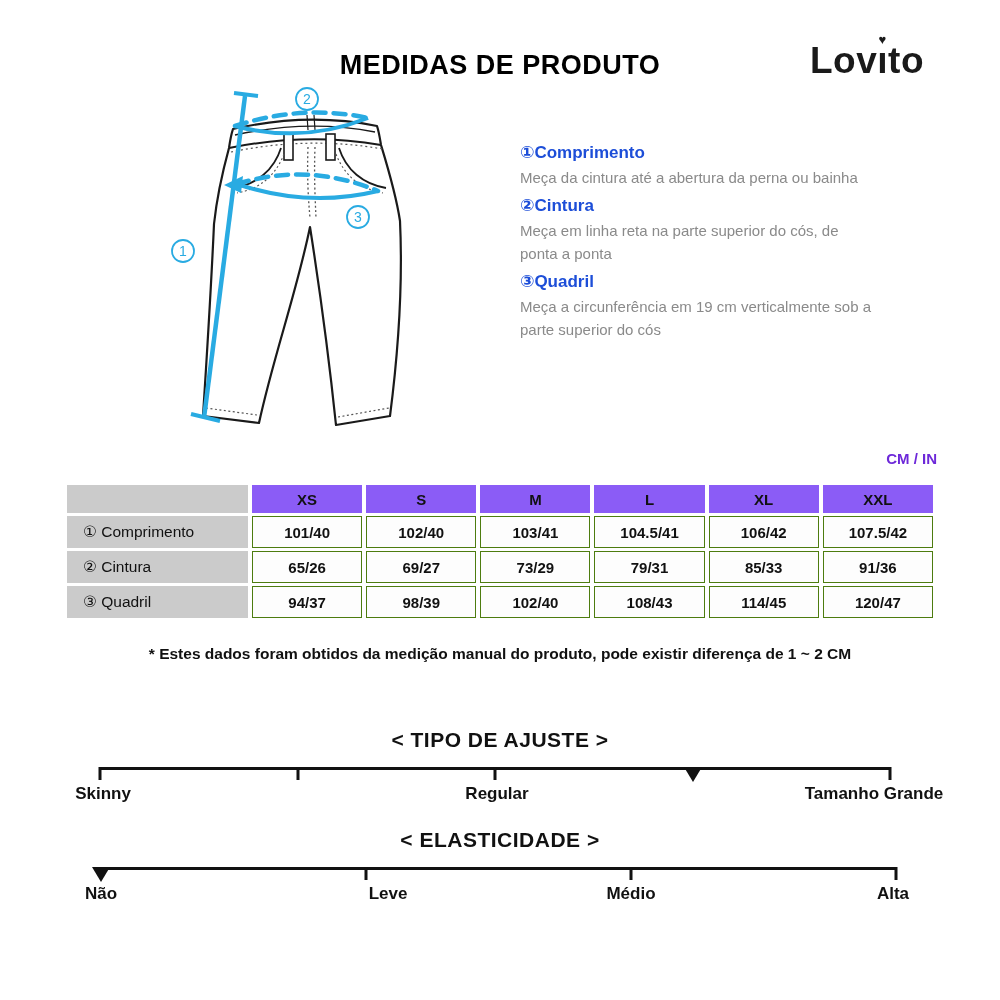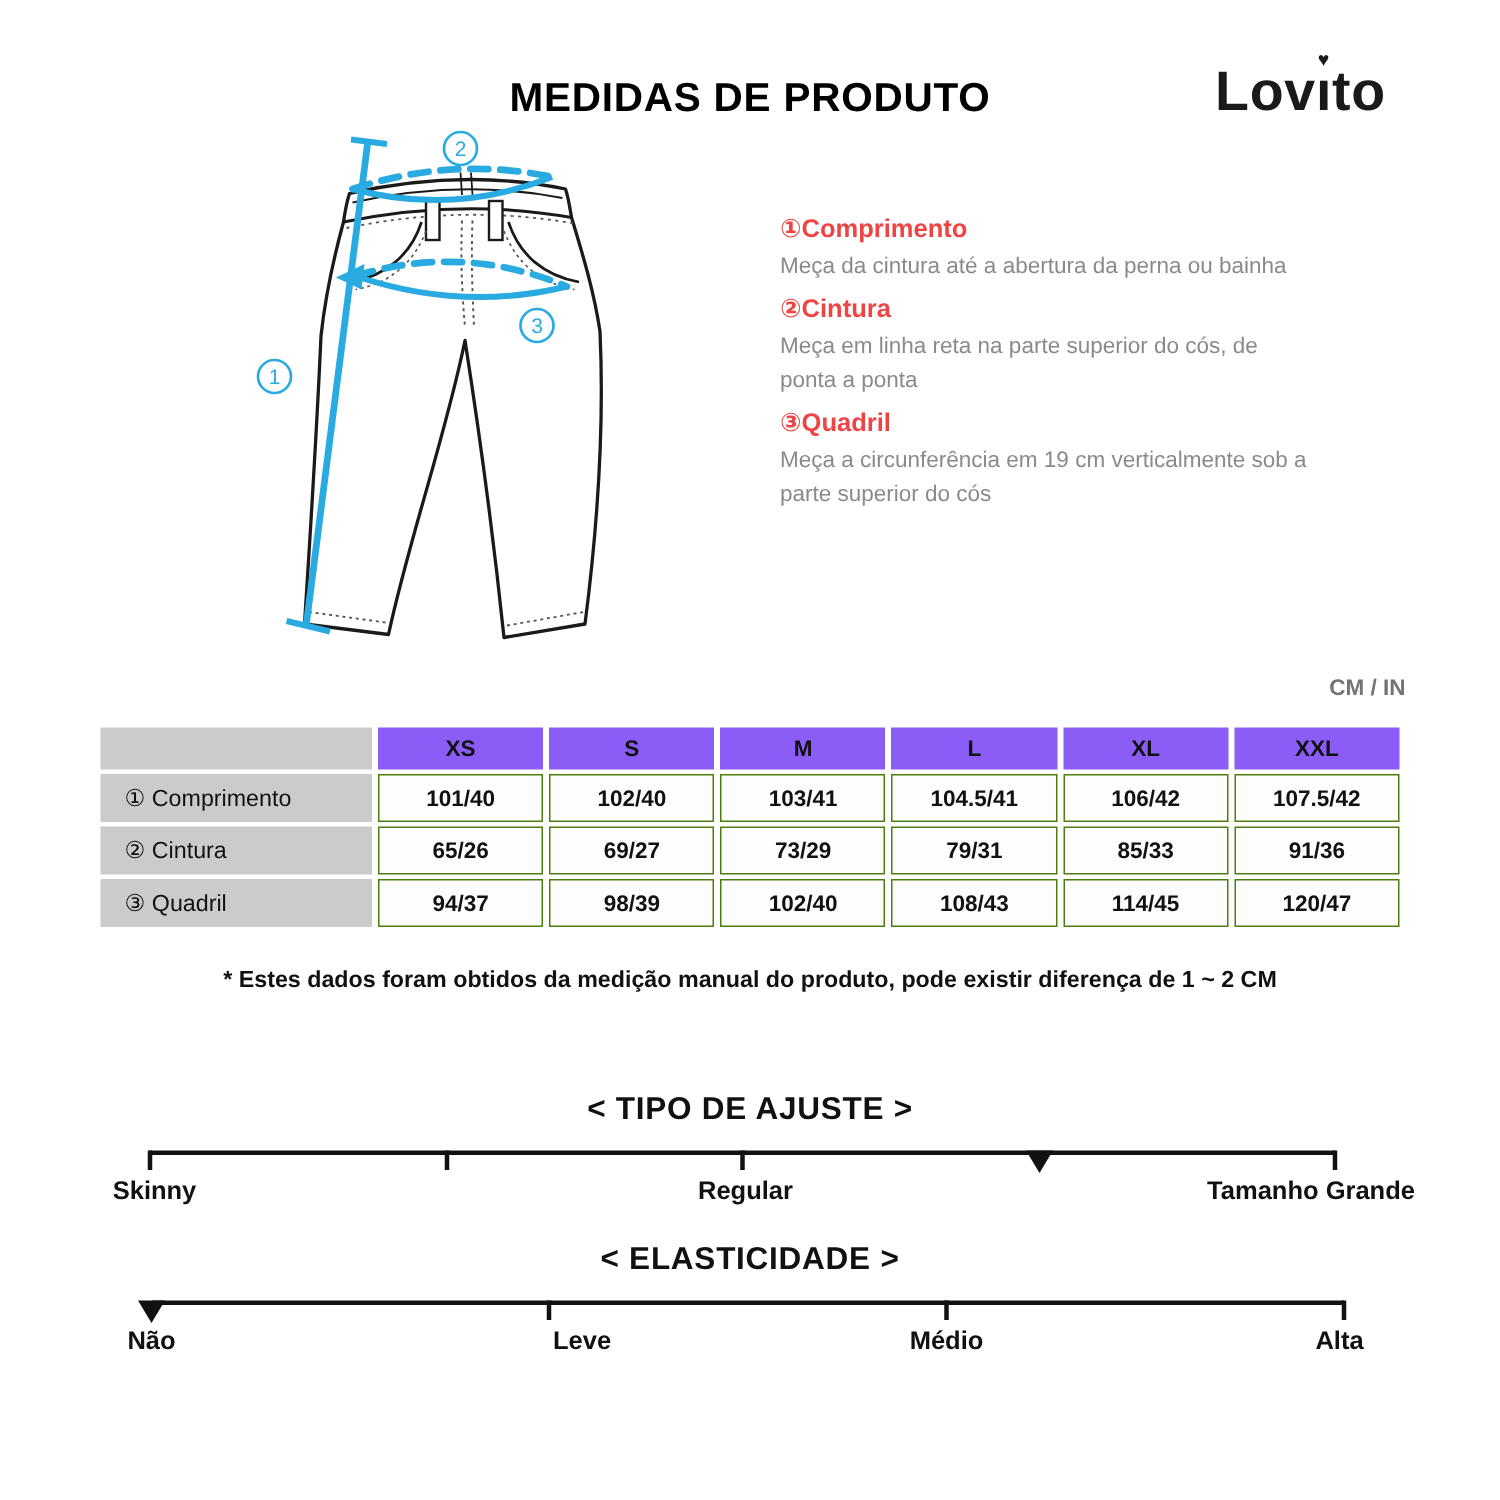--- a/index.html
+++ b/index.html
@@ -9,24 +9,24 @@
   .title{position:absolute;left:0;top:50px;width:100%;text-align:center;
          font-size:27px;font-weight:700;letter-spacing:.5px;color:#000;}
   .logo{position:absolute;left:810px;top:40px;font-size:37px;font-weight:700;color:#1a1a1a;letter-spacing:.5px;}
   .logo .iwrap{position:relative;display:inline-block;}
   .logo .heart{position:absolute;left:50%;top:-8px;transform:translateX(-50%);font-size:13px;color:#1a1a1a;}
 
   .diagram{position:absolute;left:150px;top:86px;width:320px;height:352px;}
 
   .howto{position:absolute;left:520px;top:136px;width:380px;}
   .howto h2{margin:0 0 10px 0;font-size:20px;font-weight:700;color:#111;}
-  .howto .mlabel{font-size:17px;font-weight:700;color:#ef4444;line-height:24px;margin-top:5px;}
+  .howto .mlabel{font-size:17px;font-weight:700;color:#1d4ed8;line-height:24px;margin-top:5px;}
   .howto .mdesc{font-size:15px;color:#8a8a8a;line-height:23px;width:360px;margin:1px 0 2px 0;}
 
-  .cmin{position:absolute;right:63px;top:450px;font-size:15px;font-weight:700;color:#737373;}
+  .cmin{position:absolute;right:63px;top:450px;font-size:15px;font-weight:700;color:#6d28d9;}
 
   table.sizes{position:absolute;left:63px;top:482px;width:874px;
               border-collapse:separate;border-spacing:4px 3px;table-layout:fixed;}
   table.sizes th,table.sizes td{font-size:15px;font-weight:700;color:#111;vertical-align:middle;}
   table.sizes th{background:#8b5cf6;height:26px;text-align:center;}
   table.sizes th.corner{background:#cbcbcb;}
   table.sizes td.rowlabel{background:#cbcbcb;text-align:left;padding-left:16px;height:28px;font-weight:400;font-size:15.5px;}
   table.sizes td.val{background:#fdfdfd;border:1px solid #4d7c0f;text-align:center;height:28px;}
   col.c0{width:181px;}
 

